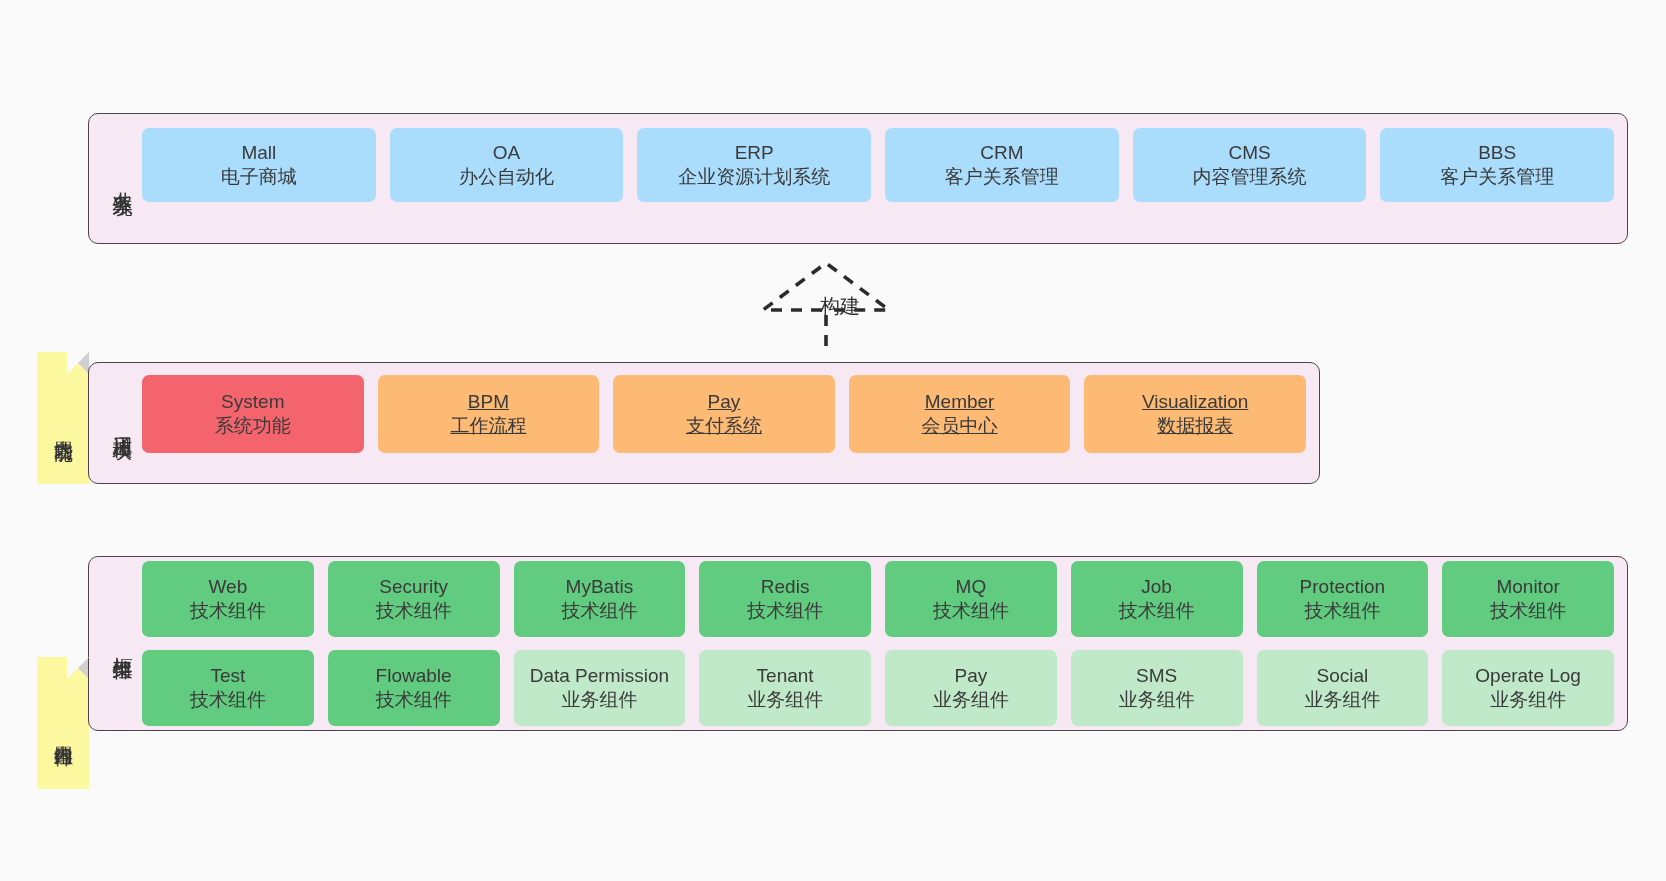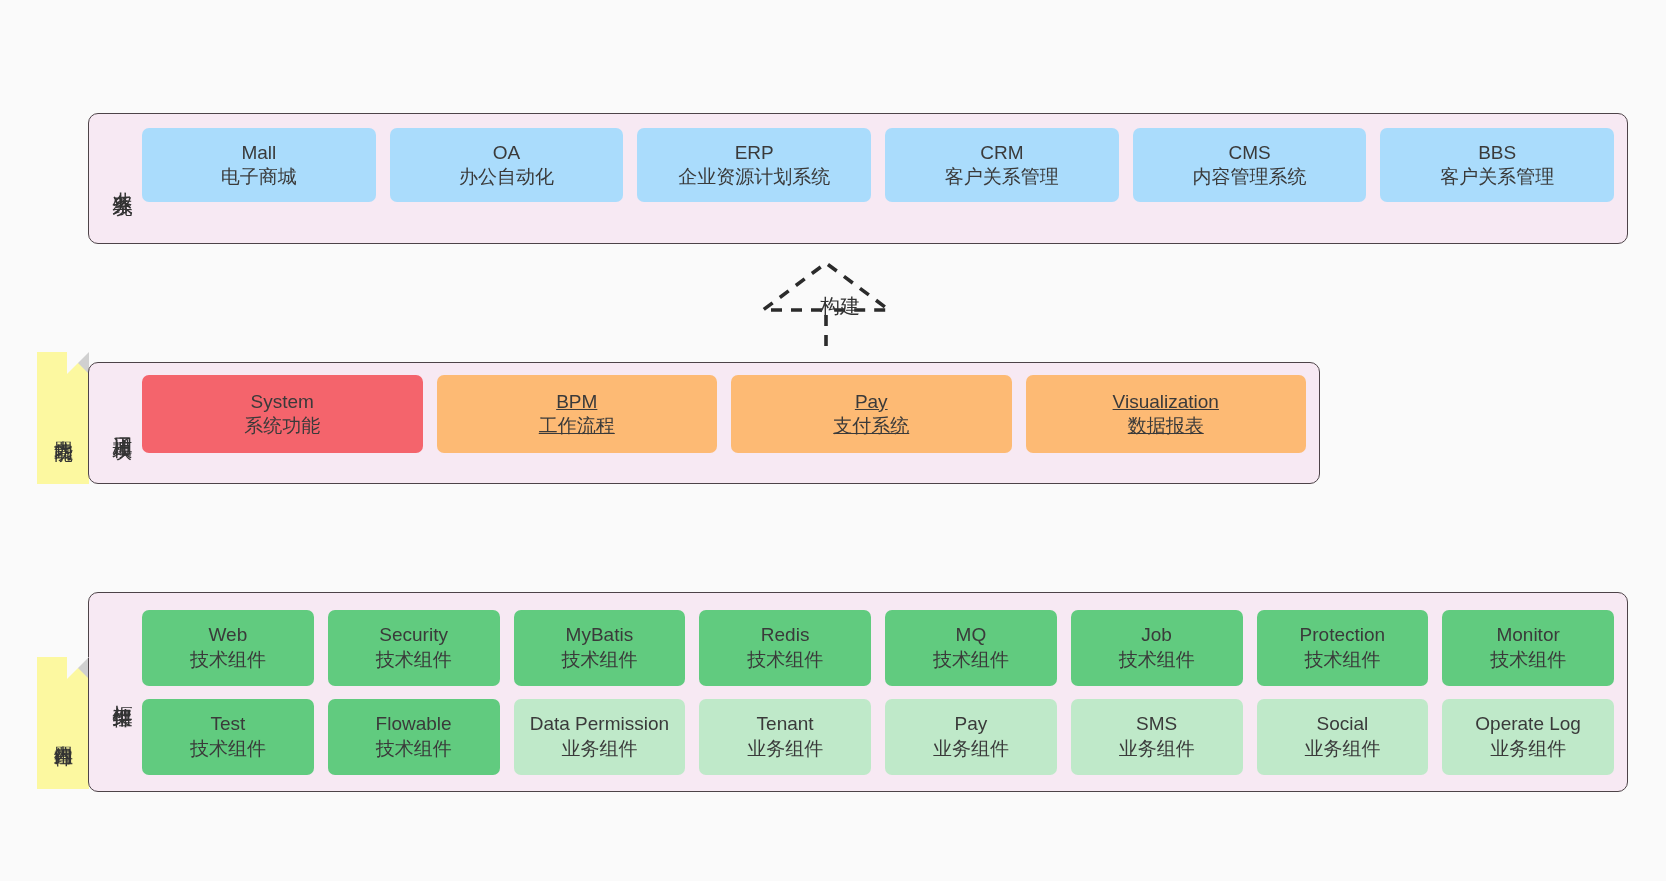--- a/index.html
+++ b/index.html
@@ -93,21 +93,21 @@
 
   .blue   { background: #aadcfc; }
   .red    { background: #f4646c; }
   .pink   { background: #fdba74; text-decoration: underline; }
   .green  { background: #61cb7f; }
   .lgreen { background: #bfe9c9; }
 
   
   #layer-business { left: 88px;  top: 113px; width: 1540px; height: 131px; }
   #layer-common   { left: 88px;  top: 340px; width: 1232px; height: 122px; margin-top: 22px; }
-  #layer-framework{ left: 88px;  top: 592px; width: 1540px; height: 200px; }
+  #layer-framework{ left: 88px;  top: 556px; width: 1540px; height: 175px; }
 
   #layer-business .layer-body  { padding: 14px 13px 14px 2px; }
   #layer-common   .layer-body  { padding: 12px 13px 12px 2px; }
   #layer-framework .layer-body { padding: 14px 13px 14px 2px; }
 
   #layer-business .node   { height: 74px; }
   #layer-common   .node   { height: 78px; }
   #layer-framework .node  { height: 76px; }
 
   
@@ -220,20 +220,24 @@
         </div>
         <div class="node pink">
           <span class="en">BPM</span>
           <span class="cn">工作流程</span>
         </div>
         <div class="node pink">
           <span class="en">Pay</span>
           <span class="cn">支付系统</span>
         </div>
         <div class="node pink">
+          <span class="en">Member</span>
+          <span class="cn">会员中心</span>
+        </div>
+        <div class="node pink">
           <span class="en">Visualization</span>
           <span class="cn">数据报表</span>
         </div>
       </div>
     </div>
   </div>
 
 
   <div class="note" id="note-components">
     <span>内置组件</span>

